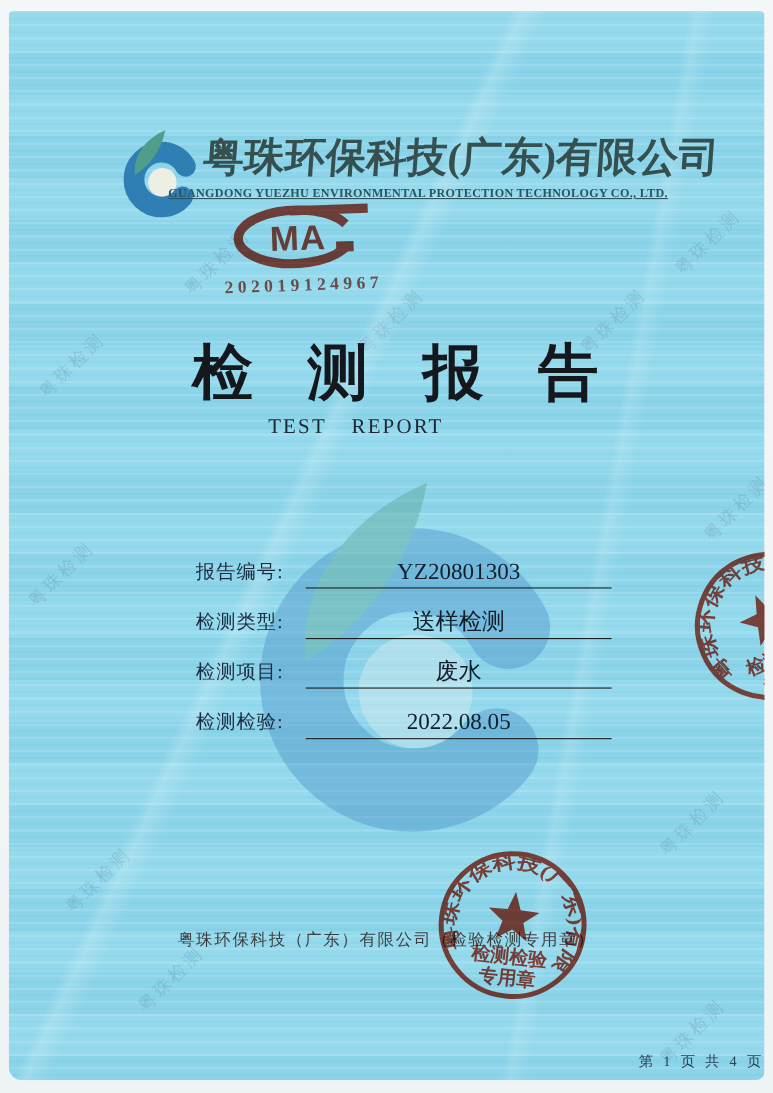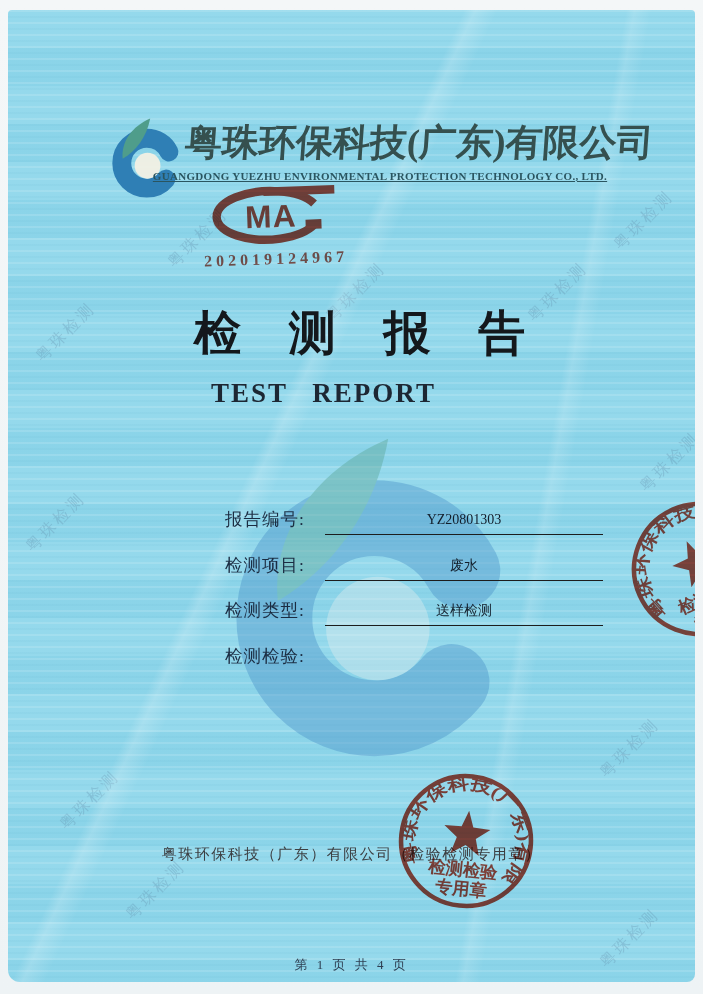--- a/index.html
+++ b/index.html
@@ -58,52 +58,52 @@
     position:absolute;left:195px;top:174px;width:150px;
     transform:rotate(-2deg);
     mix-blend-mode:multiply;opacity:.9;
   }
   .cma-number{
     width:128px;text-align:center;margin-top:0;
     font-size:16px;letter-spacing:4px;color:#b0473c;font-weight:bold;
   }
   .title-cn{
     position:absolute;left:0;top:292px;width:687px;
-    text-align:center;font-size:47px;font-weight:bold;
+    text-align:center;font-size:55px;font-weight:bold;
     color:#14181c;letter-spacing:18px;padding-left:34px;box-sizing:border-box;
     white-space:nowrap;
   }
   .title-en{
     position:absolute;left:0;top:368px;width:631px;
-    text-align:center;font-size:27px;font-weight:bold;
+    text-align:center;font-size:19px;font-weight:normal;
     color:#1d2733;letter-spacing:2px;word-spacing:16px;
   }
-  .fields{position:absolute;left:170px;top:494px;width:378px;margin-left:47px;}
+  .fields{position:absolute;left:170px;top:494px;width:378px;}
   .frow{display:flex;height:31px;margin-bottom:14.5px;}
   .flabel{
     width:100px;flex:0 0 100px;
     font-size:17.5px;color:#1b2c42;letter-spacing:1px;
     line-height:31px;white-space:nowrap;
   }
   .fvalue{
     flex:1;text-align:center;
-    font-size:14px;color:#121e2b;
+    font-size:21px;color:#121e2b;
     line-height:31px;
     border-bottom:1.6px solid #1d1d1d;
   }
   .seal{position:absolute;width:142px;height:142px;mix-blend-mode:multiply;}
   .seal-bottom{left:387px;top:760px;transform:rotate(6deg);opacity:.92;}
   .seal-right{left:620px;top:488px;transform:rotate(-24deg);opacity:.9;}
   .footer-line{
     position:absolute;left:0;top:835px;width:687px;
     text-align:center;font-size:15px;color:#3c3f42;letter-spacing:1.5px;
   }
   .page-indicator{
     position:absolute;left:0;top:946px;width:687px;
-    text-align:center;font-size:13px;color:#2e3f52;letter-spacing:3px;
+    text-align:right;font-size:13px;color:#2e3f52;letter-spacing:3px;
   }
   .seal-text{font-family:"Liberation Serif","DejaVu Serif",serif;}
 </style>
 </head>
 <body>
 
 <div class="scan">
   <div class="paper">
 
     <div class="wm" style="left:20px;top:312px;">粤珠检测</div>
@@ -147,29 +147,30 @@
 
     <div class="title-cn">检 测 报 告</div>
     <div class="title-en">TEST REPORT</div>
 
     <div class="fields">
       <div class="frow">
         <div class="flabel">报告编号:</div>
         <div class="fvalue">YZ20801303</div>
       </div>
       <div class="frow">
+        <div class="flabel">检测类型:</div>
+        <div class="fvalue">送样检测</div>
+      </div>
+      <div class="frow">
         <div class="flabel">检测项目:</div>
         <div class="fvalue">废水</div>
       </div>
       <div class="frow">
-        <div class="flabel">检测类型:</div>
-        <div class="fvalue">送样检测</div>
-      </div>
-      <div class="frow">
         <div class="flabel">检测检验:</div>
+        <div class="fvalue">2022.08.05</div>
       </div>
     </div>
 
     <svg class="seal seal-right" viewBox="0 0 140 140" aria-hidden="true">
       <defs>
           <path id="ringR" d="M 25.8,95.5 A 51,51 0 1 1 114.2,95.5" fill="none"></path>
         </defs>
       <circle cx="70" cy="70" r="64" fill="none" stroke="#bf392b" stroke-width="4.5"></circle>
       <text class="seal-text" font-size="16.5" fill="#bf392b" font-weight="bold">
         <textPath href="#ringR" startOffset="0" textLength="265" lengthAdjust="spacingAndGlyphs">粤珠环保科技(广东)有限公司</textPath>

